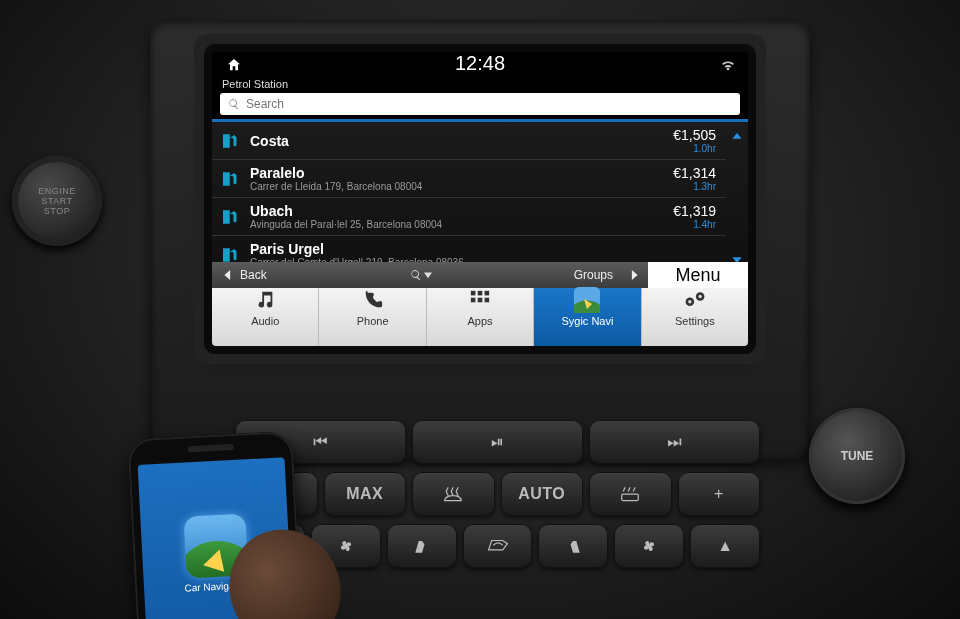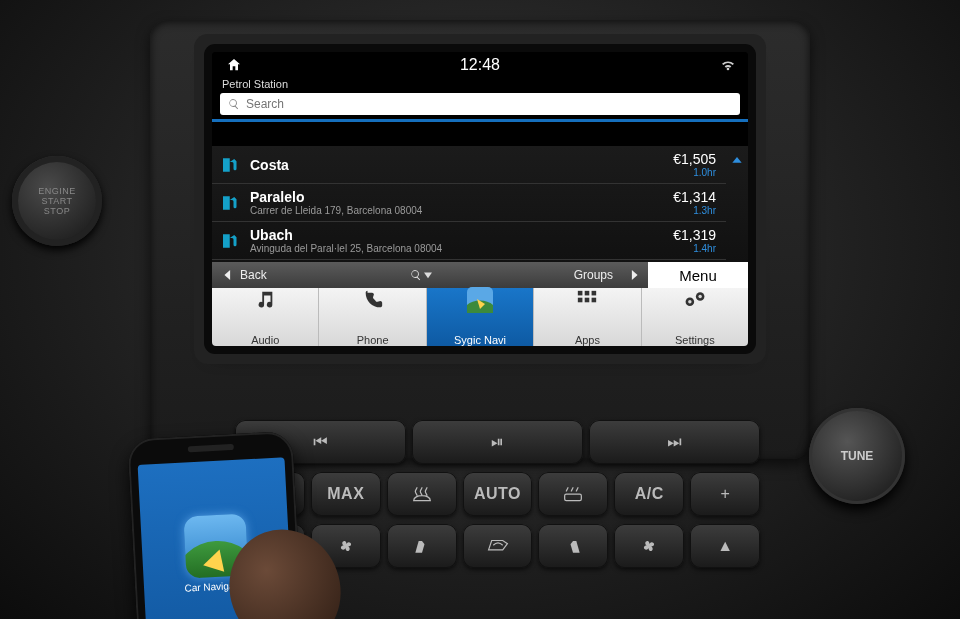--- a/index.html
+++ b/index.html
@@ -75,23 +75,23 @@
     background: #000;
     border-radius: 4px;
     box-shadow: 0 0 0 8px #0a0a0a, 0 0 0 18px #222, 0 8px 18px rgba(0,0,0,.8);
     display: flex; flex-direction: column;
     overflow: hidden;
     color: #fff;
   }
   .status-bar {
     height: 26px;
     background: #000;
-    display: flex; align-items: center; justify-content: center;
+    display: flex; justify-content: center;
     position: relative;
-    font-size: 16px; font-weight: 500;
+    font-size: 20px; font-weight: 500;
   }
   .status-bar .home-icon { position: absolute; left: 14px; top: 5px; }
   .status-bar .wifi-icon { position: absolute; right: 12px; top: 6px; }
   .breadcrumb {
     font-size: 11px; color: #ddd;
     padding: 0 10px 3px;
   }
   .search-bar {
     margin: 0 8px 4px;
     height: 22px;
@@ -104,21 +104,20 @@
   .search-bar input {
     border: 0; outline: 0; flex: 1;
     font-size: 12px; color: #666;
     background: transparent;
   }
   .accent-line { height: 3px; background: #156fbd; }
   .list {
     flex: 1;
     background: linear-gradient(#1b1b1b, #111);
     overflow: hidden;
-    margin-top: 24px;
   }
   .row {
     display: flex; align-items: center;
     padding: 5px 10px 5px 8px;
     border-bottom: 1px solid #333;
     gap: 10px;
   }
   .row .fuel-icon { flex: 0 0 20px; }
   .row-main { flex: 1; min-width: 0; }
   .row-title { font-size: 14px; font-weight: 600; color: #fff; }
@@ -141,32 +140,32 @@
     font-size: 12px;
     color: #eee;
   }
   .sub-bar .back { padding: 0 12px; display: flex; align-items: center; gap: 8px; }
   .sub-bar .mid { flex: 1; display: flex; justify-content: center; align-items: center; gap: 2px; color: #ddd; }
   .sub-bar .groups { padding: 0 10px; display: flex; align-items: center; gap: 17px; }
   .sub-bar .menu-btn {
     background: #fff; color: #000;
     height: 26px; width: 100px;
     display: flex; align-items: center; justify-content: center;
-    font-weight: 500; font-size: 15px;
+    font-weight: 500; font-size: 18px;
   }
   .tab-bar {
     height: 58px;
     background: linear-gradient(#f4f4f4, #d8d8d8);
     display: flex;
   }
   .tab {
     flex: 1;
     display: flex; flex-direction: column;
-    align-items: center; justify-content: space-between;
-    gap: 12px;
+    align-items: center; justify-content: flex-start;
+    gap: 3px;
     font-size: 11px; color: #333;
     border-right: 1px solid #bbb;
   }
   .tab:last-child { border-right: 0; }
   .tab.active {
     background: linear-gradient(#1976c9, #0e5aa3);
     color: #fff;
   }
   .tab .ticon { height: 24px; display: flex; align-items: center; justify-content: center; }
 
@@ -382,43 +381,43 @@
       <span>Audio</span>
     </div>
     <div class="tab">
       <span class="ticon">
         <svg width="22" height="22" viewBox="0 0 24 24" fill="#333">
             <path d="M6 2c-1 0-2 1-2 2 0 9 7 16 16 16 1 0 2-1 2-2v-3c0-1-1-2-2-2l-3 1c-1 0-2 0-2-1l-2-2c-1-1-1-2-1-2l1-3c0-1-1-2-2-2H6z"></path>
           </svg>
       </span>
       <span>Phone</span>
     </div>
-    <div class="tab active">
-      <span class="ticon">
-        <svg width="26" height="26" viewBox="0 0 26 26">
-            <rect width="26" height="26" rx="5" fill="#5aa8e6"></rect>
-            <path d="M0 18c6-6 20-6 26 0v8H0z" fill="#3c8a3c"></path>
-            <path d="M13 22l-3-10 8 5z" fill="#ffd34d"></path>
-          </svg>
-      </span>
-      <span>Sygic Navi</span>
-    </div>
     <div class="tab">
       <span class="ticon">
         <svg width="22" height="22" viewBox="0 0 24 24" fill="#333">
             <rect x="2" y="2" width="5" height="5"></rect>
             <rect x="9.5" y="2" width="5" height="5"></rect>
             <rect x="17" y="2" width="5" height="5"></rect>
             <rect x="2" y="9.5" width="5" height="5"></rect>
             <rect x="9.5" y="9.5" width="5" height="5"></rect>
             <rect x="17" y="9.5" width="5" height="5"></rect>
           </svg>
       </span>
       <span>Apps</span>
     </div>
+    <div class="tab active">
+      <span class="ticon">
+        <svg width="26" height="26" viewBox="0 0 26 26">
+            <rect width="26" height="26" rx="5" fill="#5aa8e6"></rect>
+            <path d="M0 18c6-6 20-6 26 0v8H0z" fill="#3c8a3c"></path>
+            <path d="M13 22l-3-10 8 5z" fill="#ffd34d"></path>
+          </svg>
+      </span>
+      <span>Sygic Navi</span>
+    </div>
     <div class="tab">
       <span class="ticon">
         <svg width="24" height="22" viewBox="0 0 28 24" fill="#333">
             <circle cx="8" cy="14" r="5"></circle>
             <circle cx="8" cy="14" r="2" fill="#d8d8d8"></circle>
             <circle cx="20" cy="8" r="5"></circle>
             <circle cx="20" cy="8" r="2" fill="#d8d8d8"></circle>
           </svg>
       </span>
       <span>Settings</span>
@@ -444,23 +443,20 @@
     </div>
     <div class="hard-btn small">
         <span>AUTO</span>
       </div>
     <div class="hard-btn">
       <svg width="20" height="18" viewBox="0 0 24 20" fill="none" stroke="#bbb" stroke-width="1.5">
           <rect x="2" y="10" width="20" height="8" rx="2"></rect>
           <path d="M6 2c0 2-2 3-2 5M12 2c0 2-2 3-2 5M18 2c0 2-2 3-2 5"></path>
         </svg>
     </div>
-    <div class="hard-btn small">
-        <span>A/C</span>
-      </div>
     <div class="hard-btn">+</div>
   </div>
   <div class="hard-row">
     <div class="hard-btn">▼</div>
     <div class="hard-btn">
       <svg width="18" height="18" viewBox="0 0 24 24" fill="#bbb">
           <path d="M12 12c0-5 4-6 6-4s0 6-6 4zm0 0c5 0 6 4 4 6s-6 0-4-6zm0 0c0 5-4 6-6 4s0-6 6-4zm0 0c-5 0-6-4-4-6s6 0 4 6z"></path>
         </svg>
     </div>
     <div class="hard-btn">

